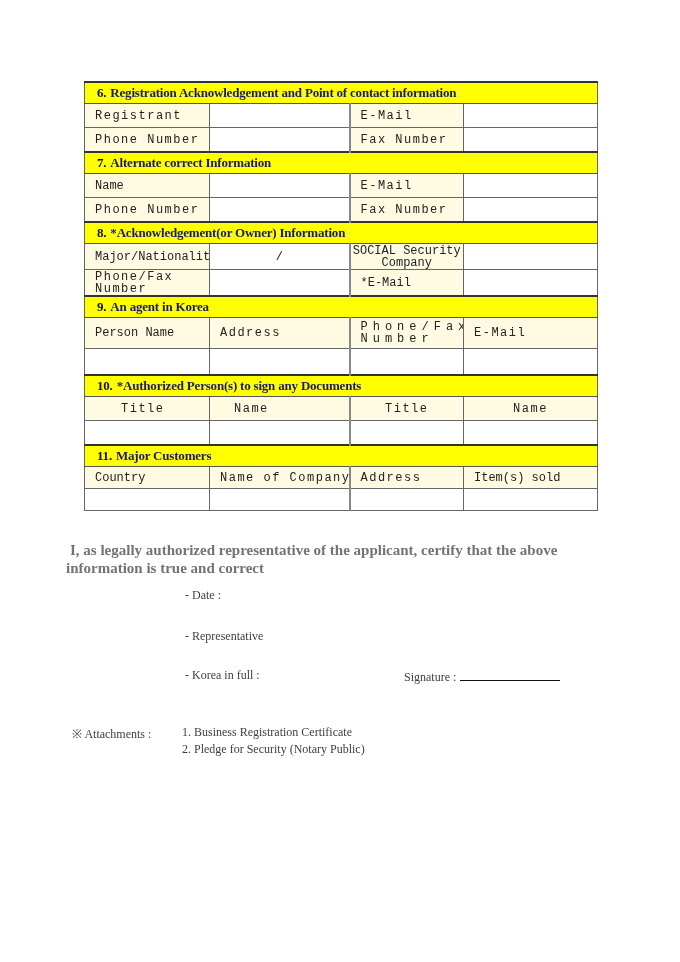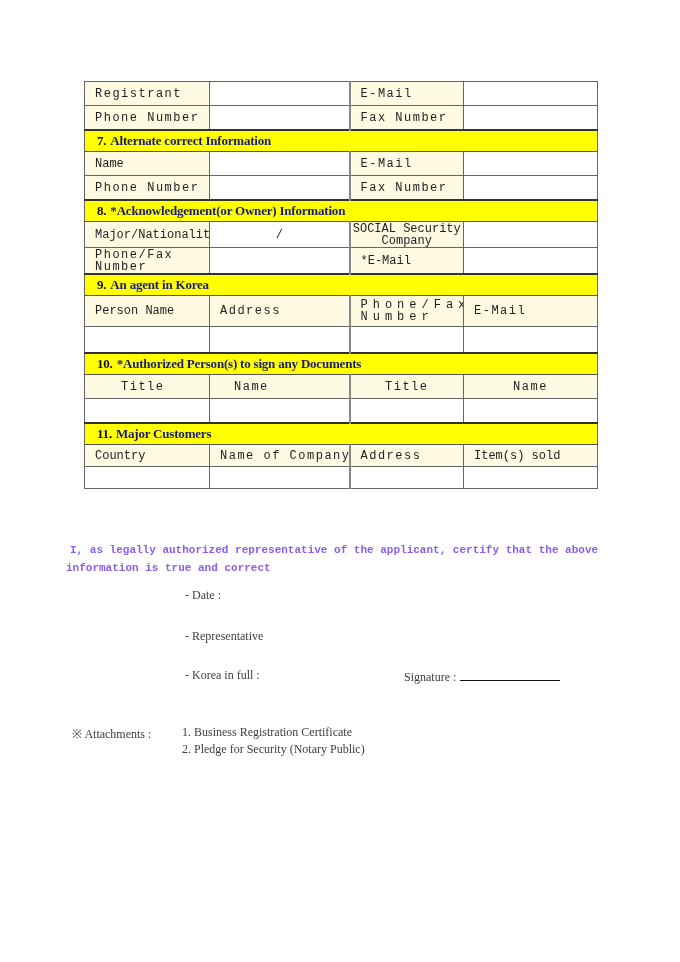--- a/index.html
+++ b/index.html
@@ -47,33 +47,33 @@
       padding-left: 12px;
       letter-spacing: -0.2px;
     }
     #form-table td.sec .num { color: #111; margin-right: 4px; }
     #form-table td.center { text-align: center; padding-left: 0; }
     #form-table td.wrap { white-space: normal; line-height: 12px; }
     tr.h-sec td { height: 20px; }
     tr.h-std td { height: 23px; }
     tr.h-tall td { height: 25px; }
     tr.h-xtall td { height: 30px; }
-    tr.h-sm td { height: 21px; border-radius: 6px; }
+    tr.h-sm td { height: 21px; }
     .spaced { letter-spacing: 1.5px; }
     .wide-spaced { letter-spacing: 5px; }
 
     .cert {
       position: absolute;
       left: 66px; top: 541px;
       width: 560px;
-      font-family: Liberation Mono, monospace;
+      font-family: Liberation Serif, serif;
       font-weight: bold;
-      font-size: 11px;
+      font-size: 15px;
       line-height: 18px;
-      color: #8b5cf6;
+      color: #737373;
       text-indent: 4px;
     }
     .line {
       position: absolute;
       font-family: "Liberation Serif", serif;
       font-weight: normal;
       font-size: 12px;
       color: #404040;
       white-space: nowrap;
     }
@@ -91,20 +91,25 @@
 
 <table id="form-table">
   <colgroup>
       <col class="c1">
       <col class="c2">
       <col class="c3">
       <col class="c4">
     </colgroup>
   <tbody>
 
+    <tr class="h-sec">
+      <td class="sec" colspan="4">
+        <span class="num">6.</span><span>Registration Acknowledgement and Point of contact information</span>
+      </td>
+    </tr>
     <tr class="h-std">
       <td class="lbl spaced">Registrant</td>
       <td class="val"></td>
       <td class="lbl mid spaced">E-Mail</td>
       <td class="val"></td>
     </tr>
     <tr class="h-std">
       <td class="lbl spaced">Phone Number</td>
       <td class="val"></td>
       <td class="lbl mid spaced">Fax Number</td>

